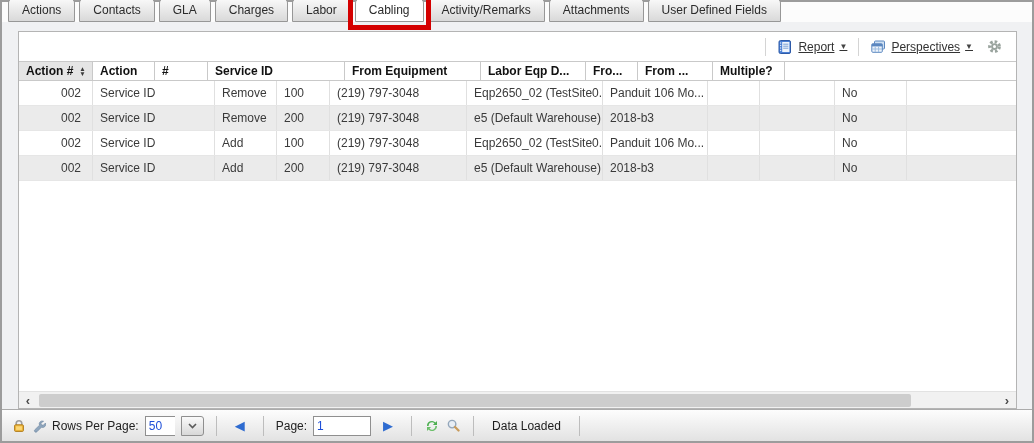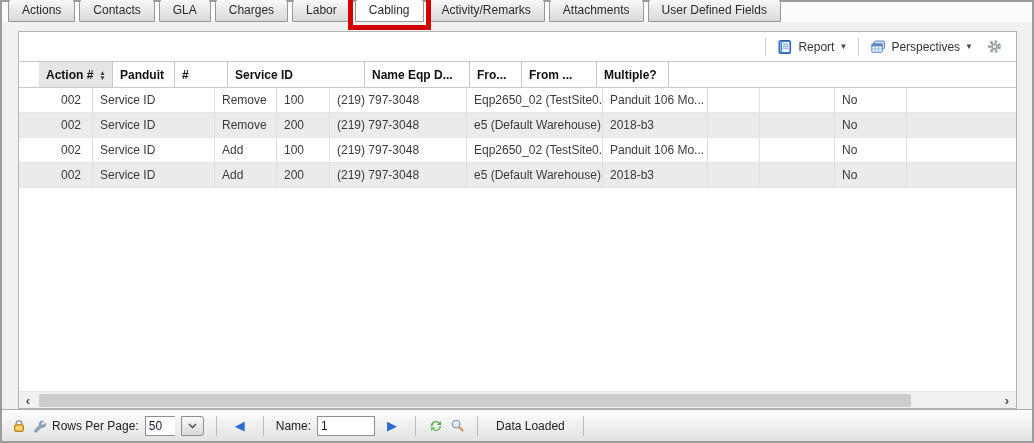--- a/index.html
+++ b/index.html
@@ -48,29 +48,29 @@
     display:flex; flex-direction:column;
   }
 
   
   .grid-toolbar {
     height:29px; flex:0 0 auto;
     display:flex; align-items:center; justify-content:flex-end;
     padding-right:6px; background:#fff; font-size:12px; color:#333;
   }
   .tb-sep { width:1px; height:18px; background:#d4d4d4; margin:0 7px; }
-  .tb-btn { display:flex; align-items:center; gap:5px; padding:2px 4px; cursor:pointer; }
+  .tb-btn { display:flex; align-items:center; gap:5px; padding:2px 4px; cursor:pointer;text-decoration:underline; }
   .tb-caret { font-size:8px; color:#444; }
   .tb-gear { margin:0 8px 0 10px; display:flex; }
 
   
   .grid-header {
-    display:flex; height:27px; flex:0 0 auto;
+    display:flex; height:20px; flex:0 0 auto;
     border-top:1px solid #c9c9c9; border-bottom:1px solid #c9c9c9;
-    font-size:12px; font-weight:bold; color:#111; background:#fff;padding-left:20px;
+    font-size:12px; font-weight:bold; color:#111; background:#fff;
   }
   .hcell {
     display:flex; align-items:center;
     padding:0 7px; border-right:1px solid #c9c9c9;
     white-space:nowrap; overflow:hidden;
   }
   .hcell.sorted { background:#e5e5e5; }
   .sort-icon { margin-left:auto; display:flex; flex-direction:column; line-height:5px; font-size:6.5px; color:#3b3b3b; padding-left:6px; }
 
   
@@ -112,21 +112,21 @@
     height:32px; flex:0 0 auto;
     background:linear-gradient(#fdfdfd,#e2e2e2);
     border-top:1px solid #ababab;
     display:flex; align-items:center;
     padding:8px 10px; font-size:12px; color:#222; gap:6px;
   }
   .sb-sep { width:1px; height:20px; background:#bdbdbd; margin:0 6px; }
   .sb-icon { display:flex; cursor:pointer; }
   .sb-input {
     height:20px; border:1px solid #8f8f8f; background:#fff;
-    font-family:"Liberation Sans",sans-serif; font-size:12px; color:#0f172a;
+    font-family:"Liberation Sans",sans-serif; font-size:12px; color:#1d4ed8;
     padding:0 3px;
   }
   .rpp-input { width:30px; border-right:none; text-align:left; }
   .select-btn {
     width:23px; height:20px;
     background:linear-gradient(#fafafa,#d8d8d8);
     border:1px solid #8f8f8f; border-radius:0 3px 3px 0;
     display:flex; align-items:center; justify-content:center; cursor:pointer;
   }
   .page-input { width:58px; }
@@ -200,24 +200,25 @@
       </div>
 
       <div class="grid-header">
         <div class="hcell sorted c0">
           <span>Action #</span>
           <span class="sort-icon">
             <span>▲</span>
               <span>▼</span>
           </span>
         </div>
-        <div class="hcell c2">Panduit</div>
+        <div class="hcell c2">Action</div>
         <div class="hcell c3">#</div>
         <div class="hcell c4">Service ID</div>
-        <div class="hcell c6">Name Eqp D...</div>
+        <div class="hcell c5">From Equipment</div>
+        <div class="hcell c6">Labor Eqp D...</div>
         <div class="hcell c7">Fro...</div>
         <div class="hcell c8">From ...</div>
         <div class="hcell c9">Multiple?</div>
       </div>
 
       <div class="grid-row">
         <div class="cell right c0">002</div>
         <div class="cell c1">Service ID</div>
         <div class="cell c2">Remove</div>
         <div class="cell c3">100</div>
@@ -296,21 +297,21 @@
     <span>Rows Per Page:</span>
     <input class="sb-input rpp-input" value="50" style="">
     <span class="select-btn">
       <svg width="9" height="6" viewBox="0 0 9 6">
           <polyline points="1,1 4.5,4.5 8,1" fill="none" stroke="#5a5a5a" stroke-width="1.6"></polyline>
         </svg>
     </span>
     <span class="sb-sep"></span>
     <span class="nav-arrow">◀</span>
     <span class="sb-sep"></span>
-    <span>Name:</span>
+    <span>Page:</span>
     <input class="sb-input page-input" value="1" style="">
     <span class="nav-arrow">▶</span>
     <span class="sb-sep"></span>
     <span class="sb-icon">
       <svg width="16" height="16" viewBox="0 0 16 16">
         <path d="M3 8a5 5 0 0 1 8.5-3.6L13 2.9v4.2H8.8l1.7-1.7A3.4 3.4 0 0 0 4.6 8z" fill="#4caf50"></path>
         <path d="M13 8a5 5 0 0 1-8.5 3.6L3 13.1V8.9h4.2L5.5 10.6A3.4 3.4 0 0 0 11.4 8z" fill="#6abf69"></path>
       </svg>
     </span>
     <span class="sb-icon">

